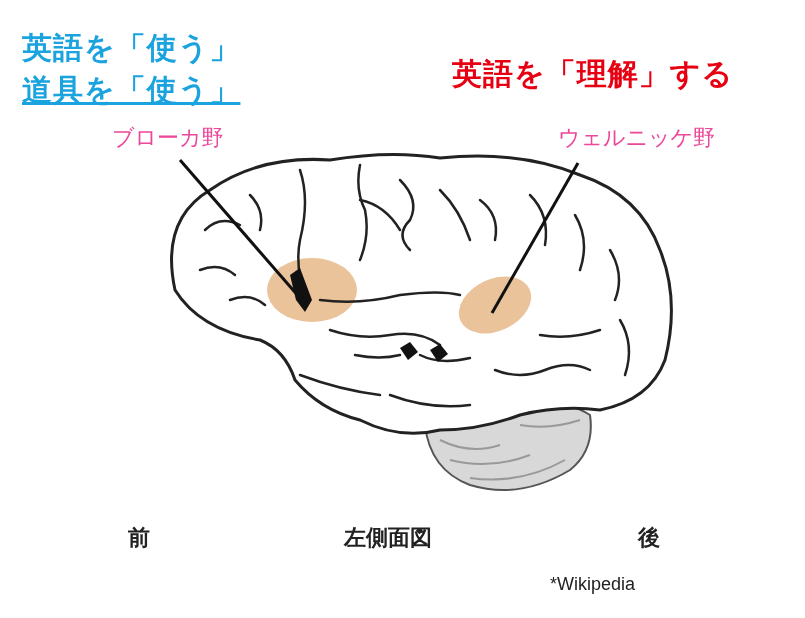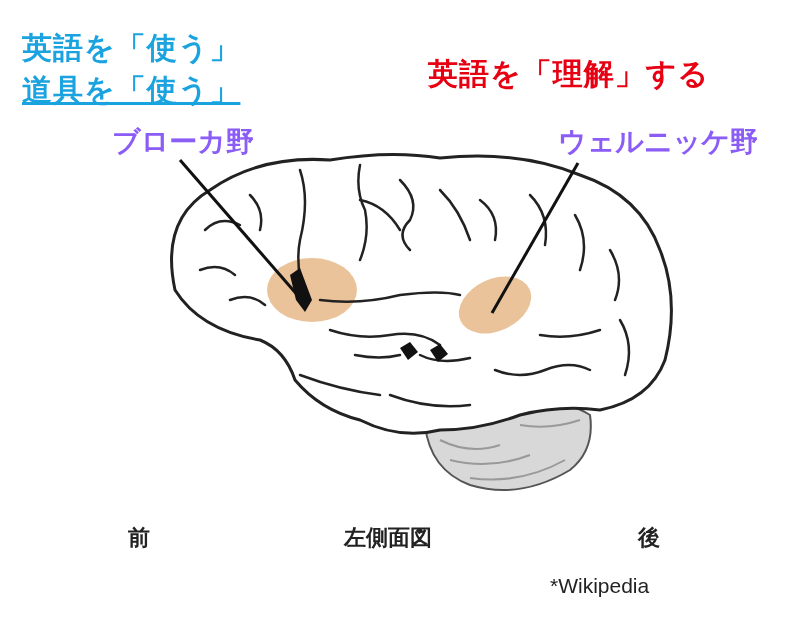--- a/index.html
+++ b/index.html
@@ -2,30 +2,30 @@
 <html><head>
 <meta charset="utf-8">
 <style>
   html, body { margin: 0; padding: 0; background: #ffffff; }
   body { width: 805px; height: 618px; position: relative; overflow: hidden;
          font-family: "DejaVu Sans", sans-serif; }
   .blue-caption { position: absolute; left: 22px; color: #1aa3df; font-size: 30px;
                   font-weight: bold; line-height: 36px; letter-spacing: 1px; }
   #cap1 { top: 12px; margin-top: 18px; }
   #cap2 { top: 72px; text-decoration: underline; }
-  .red-caption { position: absolute; left: 428px; top: 56px; color: #e60012;
+  .red-caption { position: absolute; left: 452px; top: 56px; color: #e60012;
                  font-size: 30px; font-weight: bold; line-height: 36px; letter-spacing: 1px; }
-  .area-label { position: absolute; font-size: 28px; font-weight: bold; color: #8b5cf6; }
+  .area-label { position: absolute; font-size: 22px; font-weight: normal; color: #ec4899; }
   #broca { left: 112px; top: 123px; }
   #wernicke { left: 510px; top: 123px; margin-left: 48px; }
   .axis-label { position: absolute; top: 523px; font-size: 22px; font-weight: bold; color: #222; }
   #front { left: 128px; }
   #center { left: 344px; }
   #back { left: 638px; }
-  .credit { position: absolute; left: 550px; top: 574px; font-size: 21px;
+  .credit { position: absolute; left: 550px; top: 574px; font-size: 18px;
             font-family: "Liberation Sans", sans-serif; color: #222; }
   #brain-svg { position: absolute; left: 0; top: 0; }
 </style>
 </head>
 <body>
 
 <div id="cap1" class="blue-caption">英語を「使う」</div>
 <div id="cap2" class="blue-caption">道具を「使う」</div>
 <div class="red-caption">英語を「理解」する</div>
 

